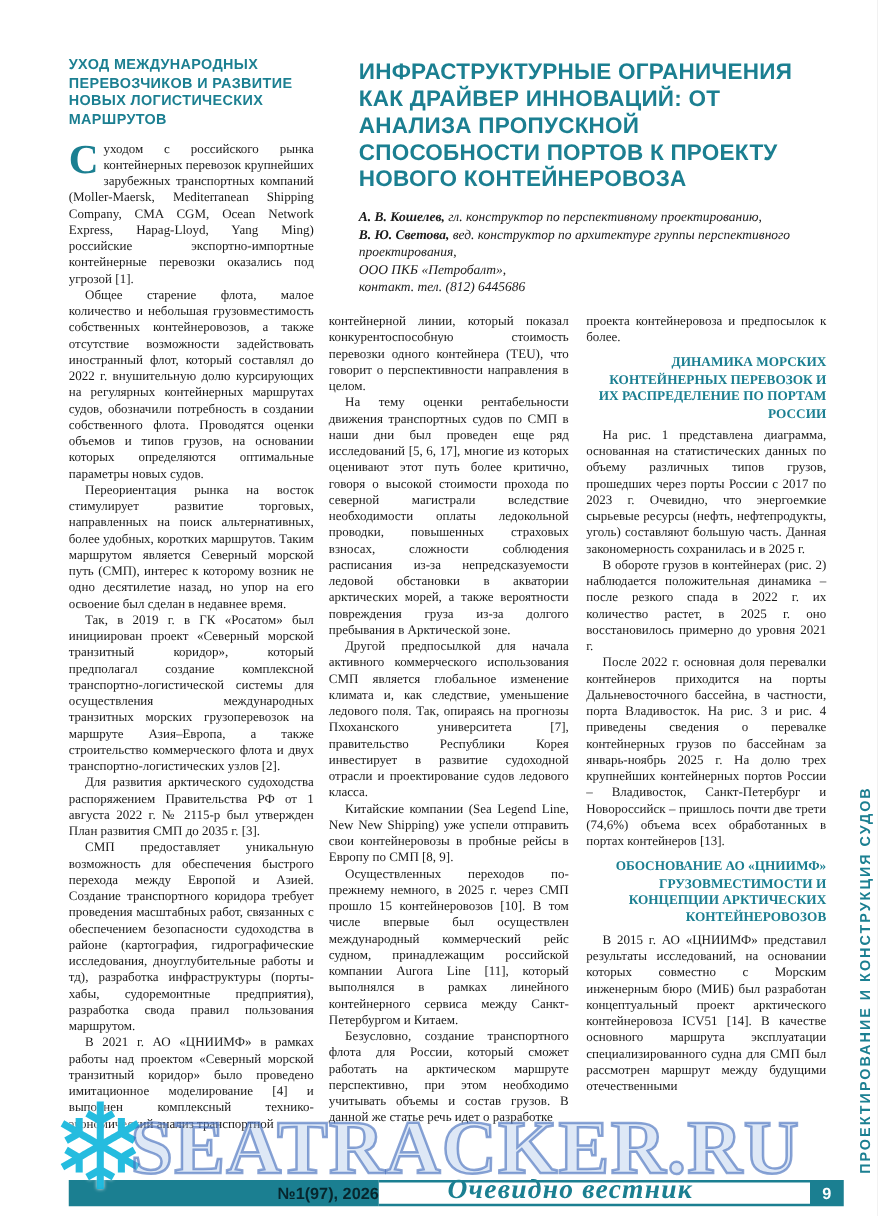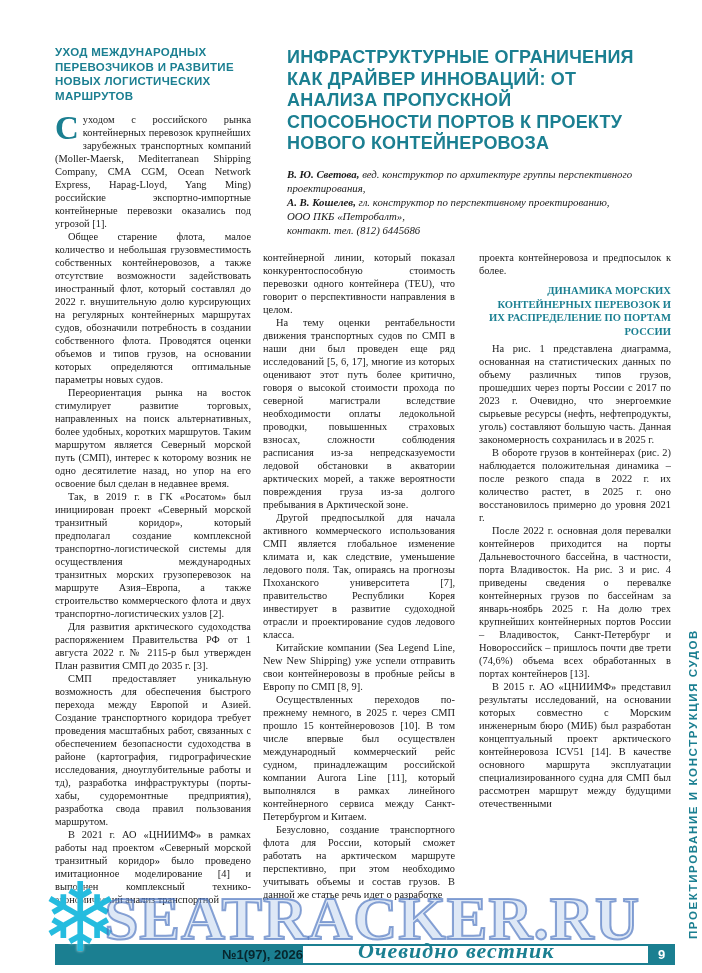--- a/index.html
+++ b/index.html
@@ -8,21 +8,21 @@
     background:#ffffff; overflow:hidden;
     font-family:"Liberation Serif", serif; color:#1a1a1a;
   }
   
   .content {
     position:absolute; left:55px; top:45px; width:606px;
     display:flex; gap:12px;
   }
   .col-left { width:196px; flex:0 0 196px; }
   .col-main { width:398px; flex:0 0 398px; }
-  .two-cols { display:flex; gap:24px; }
+  .two-cols { display:flex; gap:14px; }
   .two-cols .col { width:192px; flex:0 0 192px; }
 
   .kicker {
     margin:0 0 9px 0;
     font-family:"Liberation Sans", sans-serif;
     font-weight:bold; font-size:11.5px; line-height:1.28;
     letter-spacing:0.3px; color:#1b7f91; text-transform:uppercase;
   }
   .article-title {
     margin:2px 0 12px 24px; max-width:350px;
@@ -117,22 +117,22 @@
       <p class="body indent">Переориентация рынка на восток стимулирует развитие торговых, направленных на поиск альтернативных, более удобных, коротких маршрутов. Таким маршрутом является Северный морской путь (СМП), интерес к которому возник не одно десятилетие назад, но упор на его освоение был сделан в недавнее время.</p>
       <p class="body indent">Так, в 2019 г. в ГК «Росатом» был инициирован проект «Северный морской транзитный коридор», который предполагал создание комплексной транспортно-логистической системы для осуществления международных транзитных морских грузоперевозок на маршруте Азия–Европа, а также строительство коммерческого флота и двух транспортно-логистических узлов [2].</p>
       <p class="body indent">Для развития арктического судоходства распоряжением Правительства РФ от 1 августа 2022 г. № 2115-р был утвержден План развития СМП до 2035 г. [3].</p>
       <p class="body indent">СМП предоставляет уникальную возможность для обеспечения быстрого перехода между Европой и Азией. Создание транспортного коридора требует проведения масштабных работ, связанных с обеспечением безопасности судоходства в районе (картография, гидрографические исследования, дноуглубительные работы и тд), разработка инфраструктуры (порты-хабы, судоремонтные предприятия), разработка свода правил пользования маршрутом.</p>
       <p class="body indent">В 2021 г. АО «ЦНИИМФ» в рамках работы над проектом «Северный морской транзитный коридор» было проведено имитационное моделирование [4] и выполнен комплексный технико-экономический анализ транспортной</p>
     </div>
 
     <div class="col-main">
       <h1 class="article-title">ИНФРАСТРУКТУРНЫЕ ОГРАНИЧЕНИЯ КАК ДРАЙВЕР ИННОВАЦИЙ: ОТ АНАЛИЗА ПРОПУСКНОЙ СПОСОБНОСТИ ПОРТОВ К ПРОЕКТУ НОВОГО КОНТЕЙНЕРОВОЗА</h1>
       <div class="authors">
+        <p class="author-line"><b>А. В. Кошелев,</b><span> гл. конструктор по перспективному проектированию,</span></p>
         <p class="author-line"><b>В. Ю. Светова,</b><span> вед. конструктор по архитектуре группы перспективного проектирования,</span></p>
-        <p class="author-line"><b>А. В. Кошелев,</b><span> гл. конструктор по перспективному проектированию,</span></p>
         <p class="author-line">ООО ПКБ «Петробалт»,</p>
         <p class="author-line">контакт. тел. (812) 6445686</p>
       </div>
 
       <div class="two-cols">
 
         <div class="col">
           <p class="body">контейнерной линии, который показал конкурентоспособную стоимость перевозки одного контейнера (TEU), что говорит о перспективности направления в целом.</p>
           <p class="body indent">На тему оценки рентабельности движения транспортных судов по СМП в наши дни был проведен еще ряд исследований [5, 6, 17], многие из которых оценивают этот путь более критично, говоря о высокой стоимости прохода по северной магистрали вследствие необходимости оплаты ледокольной проводки, повышенных страховых взносах, сложности соблюдения расписания из-за непредсказуемости ледовой обстановки в акватории арктических морей, а также вероятности повреждения груза из-за долгого пребывания в Арктической зоне.</p>
           <p class="body indent">Другой предпосылкой для начала активного коммерческого использования СМП является глобальное изменение климата и, как следствие, уменьшение ледового поля. Так, опираясь на прогнозы Пхоханского университета [7], правительство Республики Корея инвестирует в развитие судоходной отрасли и проектирование судов ледового класса.</p>
@@ -140,20 +140,21 @@
           <p class="body indent">Осуществленных переходов по-прежнему немного, в 2025 г. через СМП прошло 15 контейнеровозов [10]. В том числе впервые был осуществлен международный коммерческий рейс судном, принадлежащим российской компании Aurora Line [11], который выполнялся в рамках линейного контейнерного сервиса между Санкт-Петербургом и Китаем.</p>
           <p class="body indent">Безусловно, создание транспортного флота для России, который сможет работать на арктическом маршруте перспективно, при этом необходимо учитывать объемы и состав грузов. В данной же статье речь идет о разработке</p>
         </div>
 
         <div class="col">
           <p class="body">проекта контейнеровоза и предпосылок к более.</p>
           <h3 class="subhead">ДИНАМИКА МОРСКИХ КОНТЕЙНЕРНЫХ ПЕРЕВОЗОК И ИХ РАСПРЕДЕЛЕНИЕ ПО ПОРТАМ РОССИИ</h3>
           <p class="body indent">На рис. 1 представлена диаграмма, основанная на статистических данных по объему различных типов грузов, прошедших через порты России с 2017 по 2023 г. Очевидно, что энергоемкие сырьевые ресурсы (нефть, нефтепродукты, уголь) составляют большую часть. Данная закономерность сохранилась и в 2025 г.</p>
           <p class="body indent">В обороте грузов в контейнерах (рис. 2) наблюдается положительная динамика – после резкого спада в 2022 г. их количество растет, в 2025 г. оно восстановилось примерно до уровня 2021 г.</p>
           <p class="body indent">После 2022 г. основная доля перевалки контейнеров приходится на порты Дальневосточного бассейна, в частности, порта Владивосток. На рис. 3 и рис. 4 приведены сведения о перевалке контейнерных грузов по бассейнам за январь-ноябрь 2025 г. На долю трех крупнейших контейнерных портов России – Владивосток, Санкт-Петербург и Новороссийск – пришлось почти две трети (74,6%) объема всех обработанных в портах контейнеров [13].</p>
+          <h3 class="subhead">ОБОСНОВАНИЕ АО «ЦНИИМФ» ГРУЗОВМЕСТИМОСТИ И КОНЦЕПЦИИ АРКТИЧЕСКИХ КОНТЕЙНЕРОВОЗОВ</h3>
           <p class="body indent">В 2015 г. АО «ЦНИИМФ» представил результаты исследований, на основании которых совместно с Морским инженерным бюро (МИБ) был разработан концептуальный проект арктического контейнеровоза ICV51 [14]. В качестве основного маршрута эксплуатации специализированного судна для СМП был рассмотрен маршрут между будущими отечественными</p>
         </div>
       </div>
     </div>
   </div>
 
   <div class="sidebar-vertical">ПРОЕКТИРОВАНИЕ И КОНСТРУКЦИЯ СУДОВ</div>
 
   <div class="footer-mask"></div>
   <div class="footer-bar">

